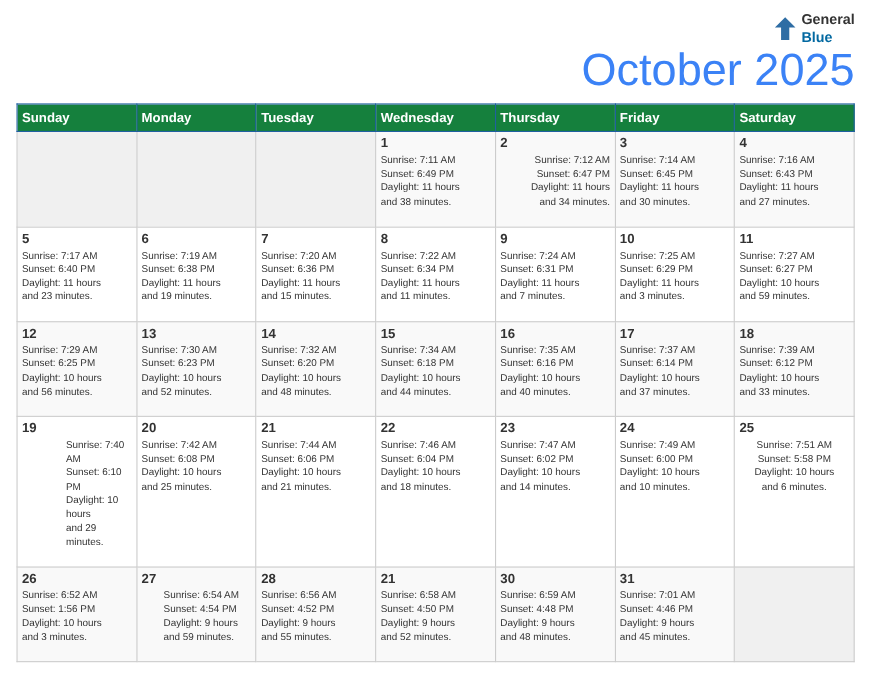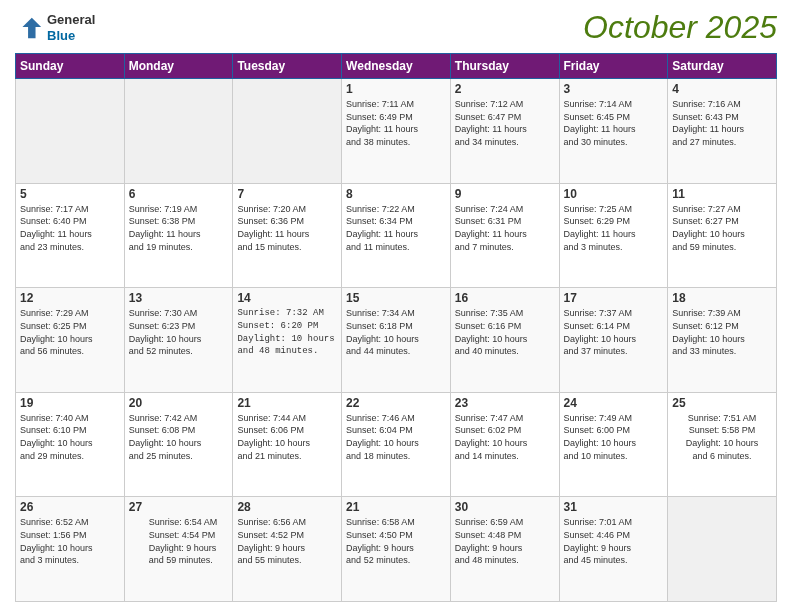--- a/index.html
+++ b/index.html
@@ -13,22 +13,23 @@
     .page {
       width: 792px;
       height: 612px;
       padding: 10px 15px;
       display: flex;
       flex-direction: column;
     }
     .header {
       display: flex;
       justify-content: space-between;
-      align-items: center;
+      align-items: flex-end;
       margin-bottom: 8px;
+      flex-direction: column;
     }
     .logo {
       display: flex;
       align-items: center;
       gap: 4px;
     }
     .logo-text {
       display: flex;
       flex-direction: column;
       font-size: 13px;
@@ -37,39 +38,38 @@
       line-height: 1.2;
     }
     .logo-icon {
       width: 28px;
       height: 28px;
     }
     .title-block {
       text-align: right;
     }
     .month-title {
-      font-size: 32px;
+      font-size: 41px;
       font-weight: 300;
-      color: #4d7c0f;
+      color: #3b82f6;
       line-height: 1.1;
-      font-style: italic;
     }
     .location {
       font-size: 14px;
       color: #555;
     }
     .calendar {
       flex: 1;
       border: 1px solid #ccc;
       border-collapse: collapse;
       width: 100%;
       table-layout: fixed;
     }
     .calendar thead tr th {
-      background: #701a75;
+      background: #15803d;
       color: #fff;
       font-size: 12px;
       font-weight: bold;
       padding: 5px 4px;
       border: 1px solid #2060a0;
       text-align: left;
     }
     .calendar tbody tr td {
       border: 1px solid #ccc;
       vertical-align: top;
@@ -135,21 +135,21 @@
           <td class="empty-cell"></td>
           <td>
             <span class="day-num">1</span>
             <div class="day-info" style="white-space: pre-line;">Sunrise: 7:11 AM
 Sunset: 6:49 PM
 Daylight: 11 hours
 and 38 minutes.</div>
           </td>
           <td>
             <span class="day-num">2</span>
-            <div class="day-info" style="white-space: pre-line;">Sunrise: 7:12 AM
+            <div class="day-info" style="white-space: pre-line; text-align: right;">Sunrise: 7:12 AM
 Sunset: 6:47 PM
 Daylight: 11 hours
 and 34 minutes.</div>
           </td>
           <td>
             <span class="day-num">3</span>
             <div class="day-info" style="white-space: pre-line;">Sunrise: 7:14 AM
 Sunset: 6:45 PM
 Daylight: 11 hours
 and 30 minutes.</div>
@@ -223,21 +223,21 @@
           </td>
           <td>
             <span class="day-num">13</span>
             <div class="day-info" style="white-space: pre-line;">Sunrise: 7:30 AM
 Sunset: 6:23 PM
 Daylight: 10 hours
 and 52 minutes.</div>
           </td>
           <td>
             <span class="day-num">14</span>
-            <div class="day-info" style="white-space: pre-line; font-family: Liberation Mono, monospace;">Sunrise: 7:32 AM
+            <div class="day-info" style="white-space: pre-line;">Sunrise: 7:32 AM
 Sunset: 6:20 PM
 Daylight: 10 hours
 and 48 minutes.</div>
           </td>
           <td>
             <span class="day-num">15</span>
             <div class="day-info" style="white-space: pre-line;">Sunrise: 7:34 AM
 Sunset: 6:18 PM
 Daylight: 10 hours
 and 44 minutes.</div>
@@ -260,21 +260,21 @@
             <span class="day-num">18</span>
             <div class="day-info" style="white-space: pre-line;">Sunrise: 7:39 AM
 Sunset: 6:12 PM
 Daylight: 10 hours
 and 33 minutes.</div>
           </td>
         </tr>
         <tr>
           <td>
             <span class="day-num">19</span>
-            <div class="day-info" style="white-space: pre-line;">Sunrise: 7:40 AM
+            <div class="day-info" style="white-space: pre-line; margin-left: 40px;">Sunrise: 7:40 AM
 Sunset: 6:10 PM
 Daylight: 10 hours
 and 29 minutes.</div>
           </td>
           <td>
             <span class="day-num">20</span>
             <div class="day-info" style="white-space: pre-line;">Sunrise: 7:42 AM
 Sunset: 6:08 PM
 Daylight: 10 hours
 and 25 minutes.</div>

